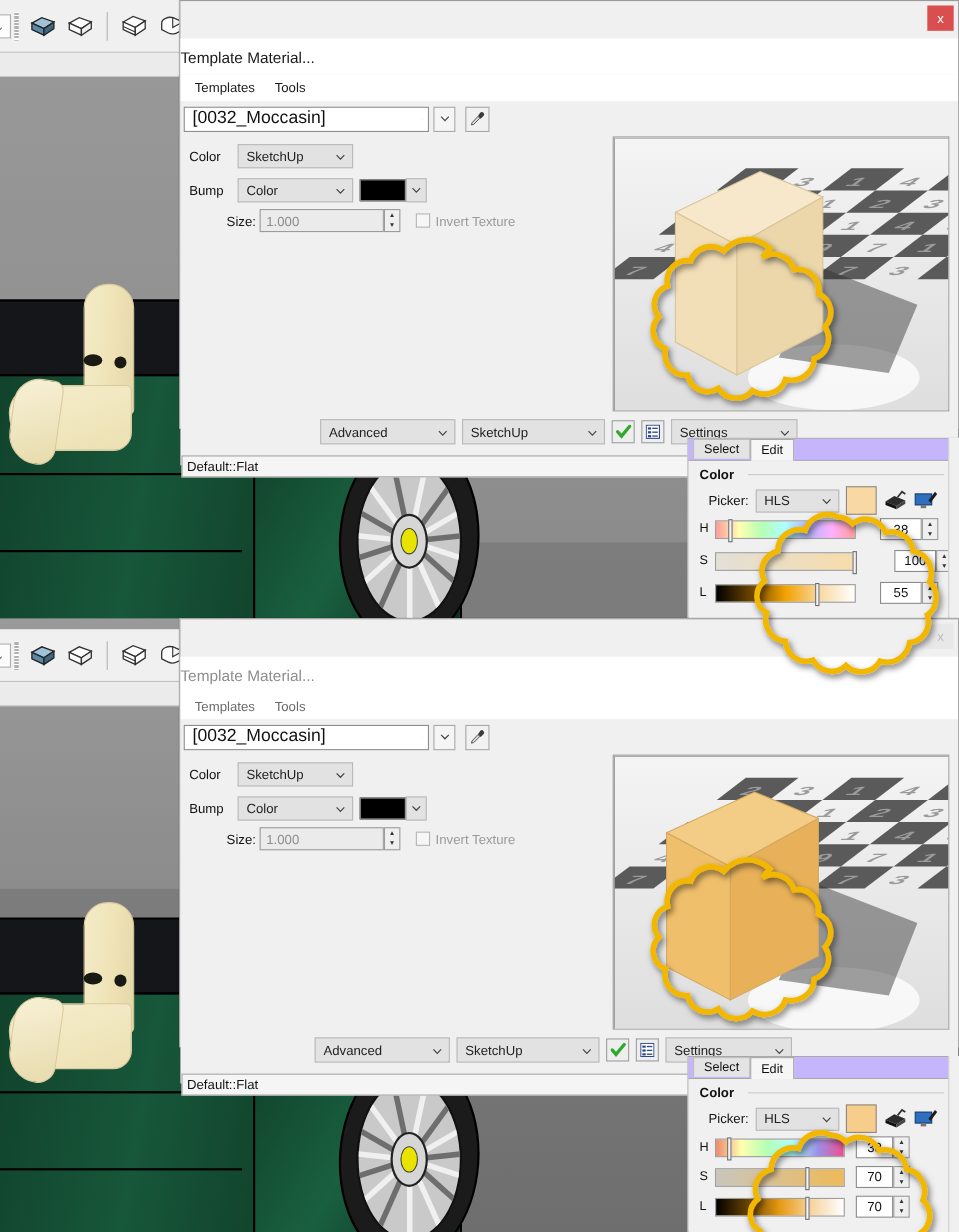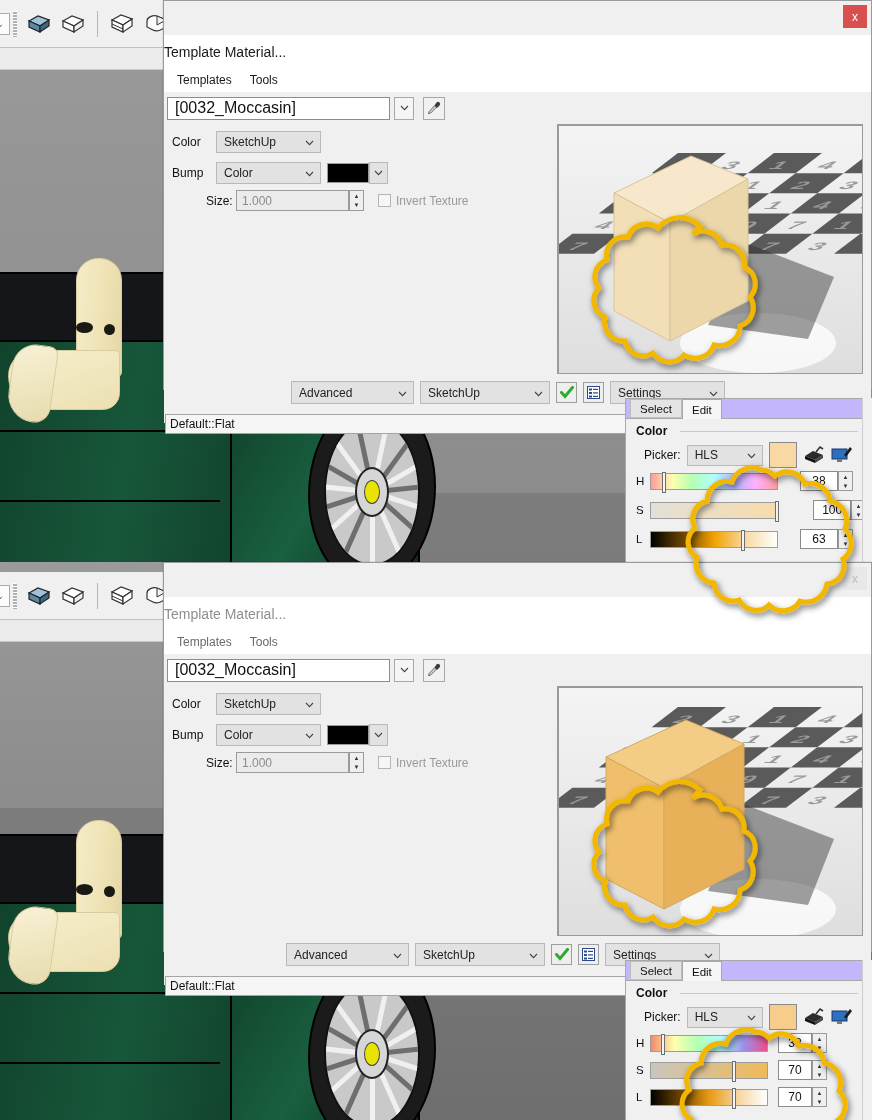--- a/index.html
+++ b/index.html
@@ -553,21 +553,21 @@
           <div>▲</div>
           <div>▼</div>
         </div>
       </div>
 
       <div class="slrow" style="position:absolute;left:10px;top:110px;width:230px;">
         <span class="sllabel">L</span>
         <div class="slider" style="width:128px;background:linear-gradient(90deg,#000000,#6b4400,#f2a200,#f8d9a4,#ffffff);">
           <div class="thumb" id="tlA" style="left: 90.16px;"></div>
         </div>
-        <div class="numbox" style="width:38px;margin-left:22px">63</div>
+        <div class="numbox" style="width:38px;margin-left:22px">55</div>
         <div class="spin" style="height:20px">
           <div>▲</div>
           <div>▼</div>
         </div>
       </div>
     </div>
   </div>
   <div class="vscroll" style="left:862px; top:398px; width:10px; height:164px;"></div>
 
   <div class="dlg" style="left:163px; top:562px; width:709px; height:390px;">

